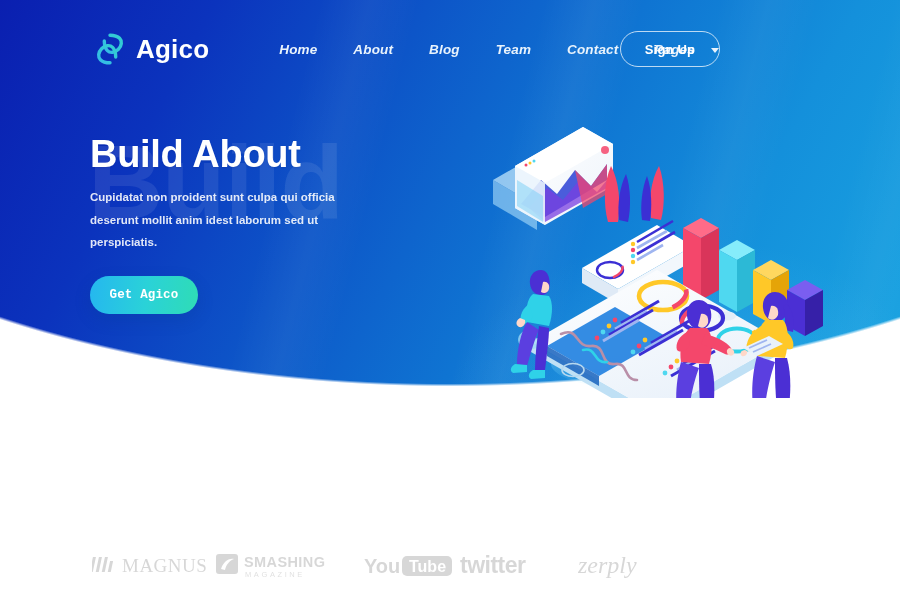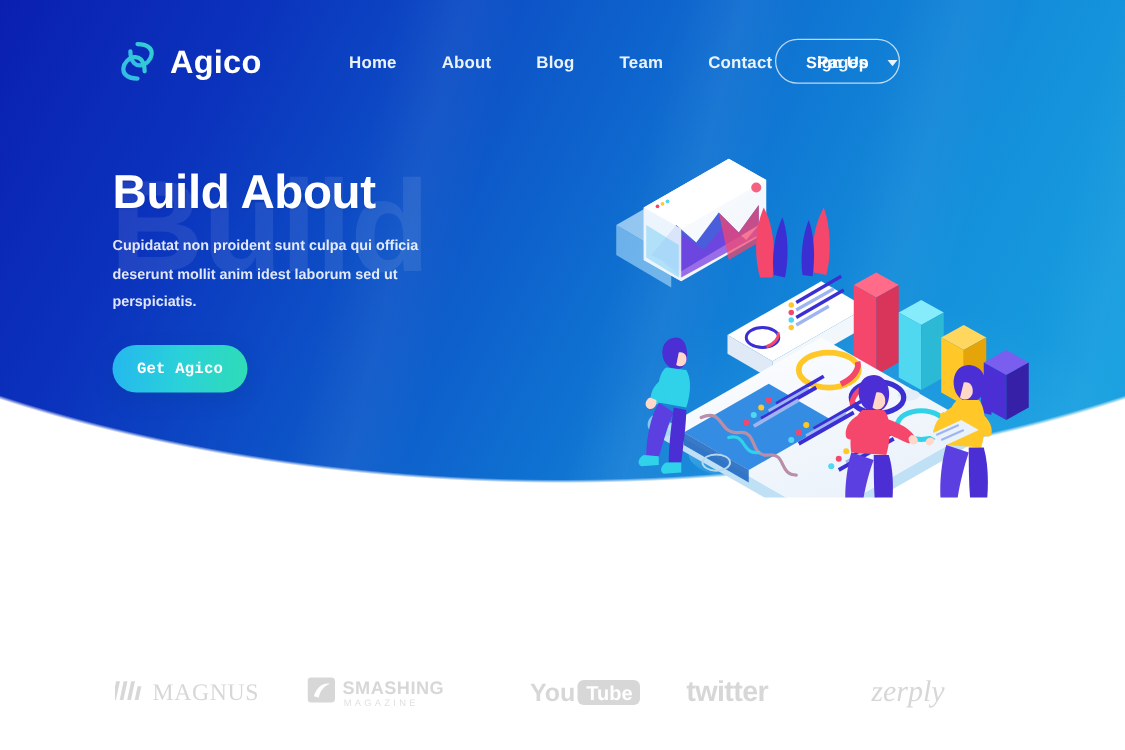--- a/index.html
+++ b/index.html
@@ -50,21 +50,21 @@
   
   .navbar {
     position:absolute; left:0; top:0; width:812px; height:98px;
     display:flex; align-items:center; z-index:30;
   }
   .brand { display:flex; align-items:center; margin-left:93px; gap:9px; }
   .brand-mark { width:34px; height:34px; display:block; }
   .brand-name {
     color:#fff; font-size:26px; font-weight:700; letter-spacing:.2px; line-height:1;
   }
-  .nav-links { display:flex; align-items:flex-start; margin-left:52px; }
+  .nav-links { display:flex; align-items:flex-start; margin-left:52px;font-style:italic; }
   .nav-link {
     color:#e9f3fc; font-size:13.5px; font-weight:600; letter-spacing:.15px;
     padding:6px 18px; text-decoration:none; white-space:nowrap; cursor:pointer;
   }
   .nav-link.has-caret { display:inline-flex; align-items:center; gap:16px; }
   .caret {
     width:0; height:0; border-left:4px solid transparent; border-right:4px solid transparent;
     border-top:5px solid #e9f3fc; display:inline-block; margin-top:2px;
   }
   .signup-btn {
@@ -104,22 +104,22 @@
     cursor:pointer; display:flex; align-items:center; justify-content:center;
     box-shadow:0 6px 16px rgba(10,60,140,.22);
   }
 
   
   .illustration { position:absolute; left:487px; top:118px; width:350px; height:280px; z-index:15; }
   .illustration svg { display:block; width:350px; height:280px; }
 
   
   .clients {
-    position:absolute; left:0; bottom:16px; width:887px; height:62px;
-    display:flex; align-items:center; justify-content:space-between;
+    position:absolute; left:0; bottom:4px; width:887px; height:62px;
+    display:flex; align-items:center; 
     padding:0 92px; z-index:10;
   }
   .client-logo {
     opacity:.30; display:flex; align-items:center; justify-content:center;
     filter:grayscale(1);
   }
   .client-logo svg { display:block; }
 </style>
 </head>
 <body>

